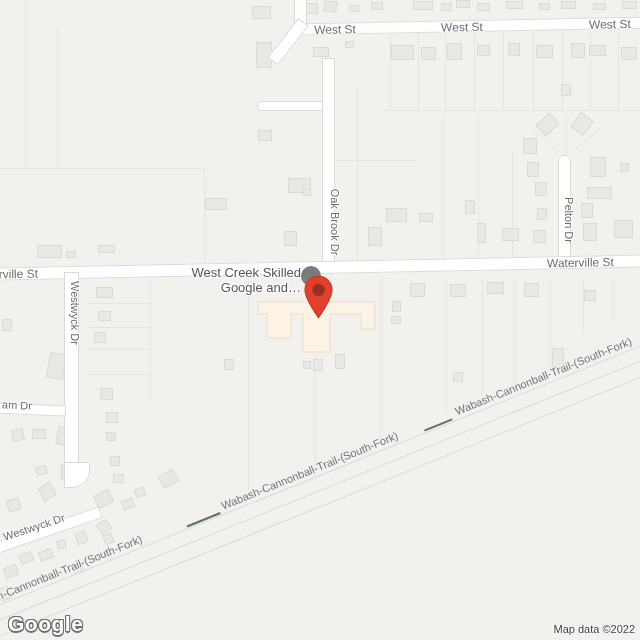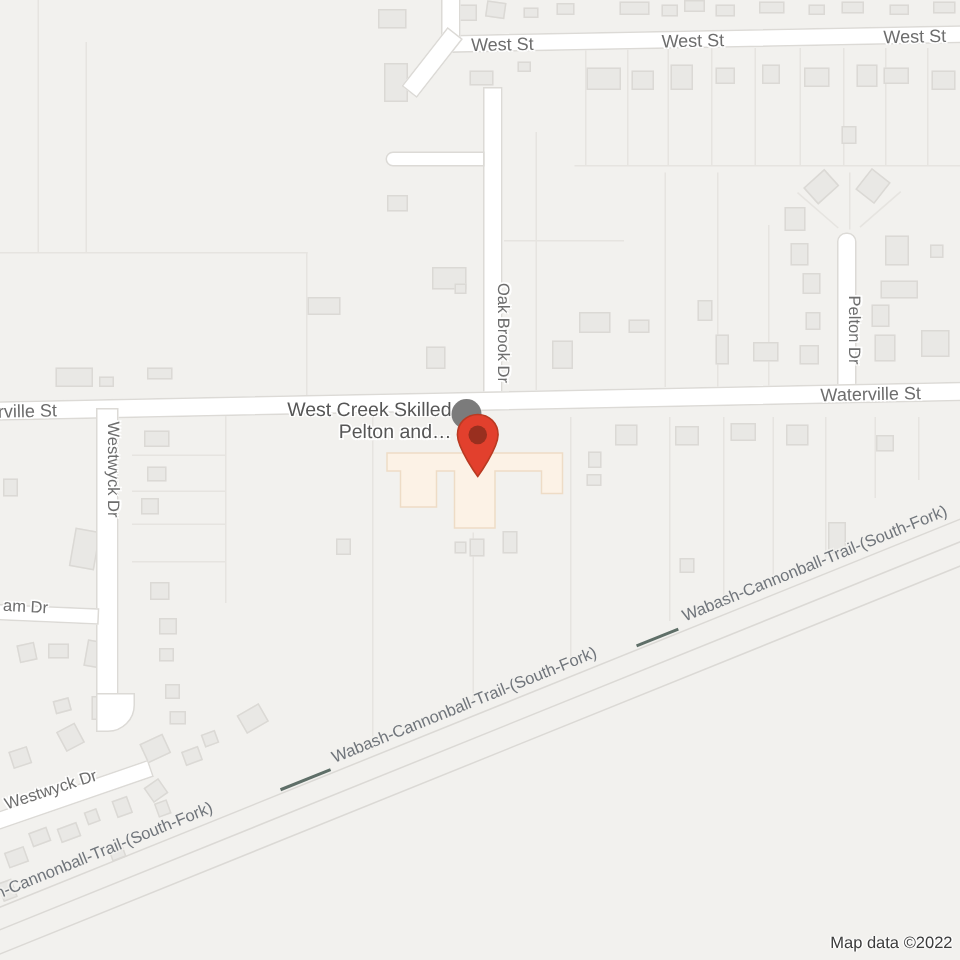--- a/index.html
+++ b/index.html
@@ -230,24 +230,25 @@
     <span class="tlabel" style="left:268px;top:3px">Wabash-Cannonball-Trail-(South-Fork)</span>
     <span class="tlabel" style="left:520px;top:3px">Wabash-Cannonball-Trail-(South-Fork)</span>
   </div>
 
   <svg class="poi-svg" width="128" height="62" viewBox="253 296 128 62">
     <path stroke="#eedcc6" stroke-width="1" d="M258,302 L375,302 L375,329 L361,329 L361,314 L330,314 L330,352 L303,352 L303,314 L291,314 L291,338 L267,338 L267,314 L258,314 Z" fill="#fcf2e6"></path>
   </svg>
 
   <div class="place-label">
     <div>West Creek Skilled</div>
-    <div>Pelton and…</div>
+    <div>Google and…</div>
   </div>
 
   <div class="marker-shadow"></div>
   <svg class="pin" width="31" height="44" viewBox="0 0 24 34">
     <path stroke="#b93a22" stroke-width="0.8" d="M12,1 C6,1 1.5,5.6 1.5,11.5 C1.5,18.5 12,33 12,33 C12,33 22.5,18.5 22.5,11.5 C22.5,5.6 18,1 12,1 Z" fill="#e2402d"></path>
     <circle cx="12" cy="11.5" r="4.8" fill="#992f1f"></circle>
   </svg>
 
+  <div class="google-logo">Google</div>
   <div class="attribution">Map data ©2022</div>
 
 </div>
 
 </body></html>

